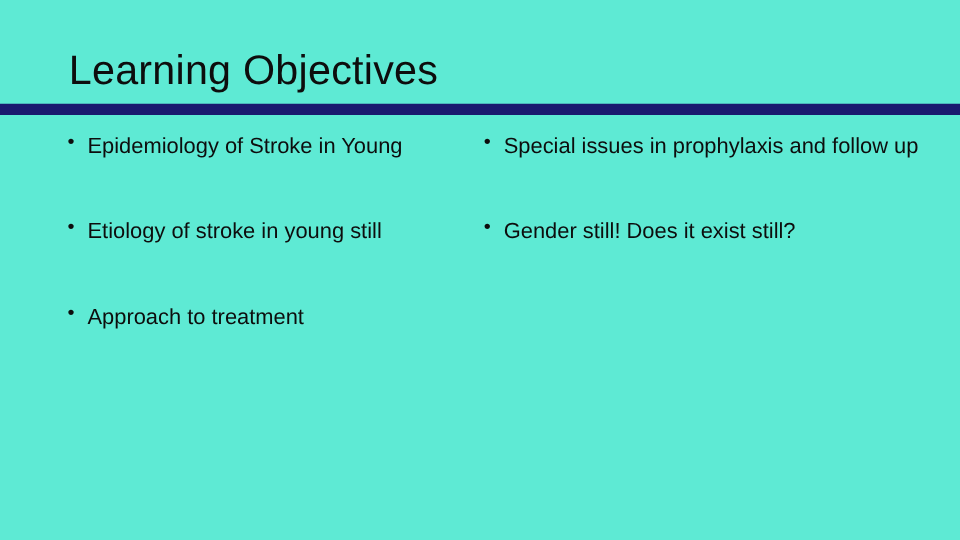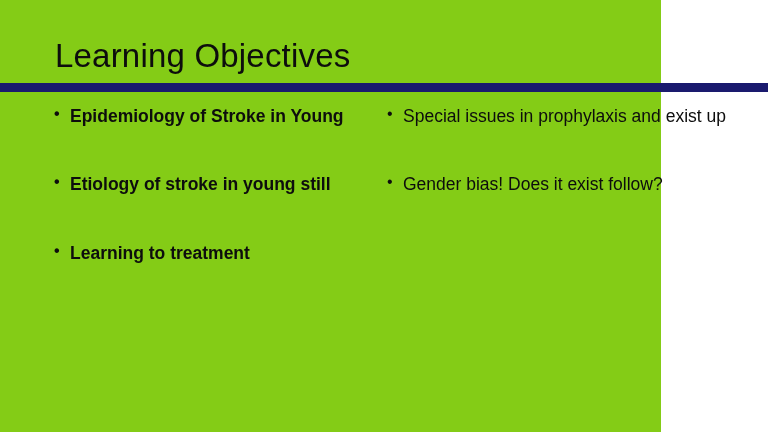--- a/index.html
+++ b/index.html
@@ -8,23 +8,23 @@
   }
   body {
     width: 768px;
     height: 432px;
     background: #ffffff;
     font-family: "Liberation Sans", sans-serif;
     overflow: hidden;
   }
   .slide {
     position: relative;
-    width: 661px;
+    width: 768px;
     height: 432px;
-    background: #84cc16;
+    background: #5eead4;
     box-sizing: border-box;
   }
   .slide-title {
     position: absolute;
     left: 55px;
     top: 38px;
     font-size: 33px;
     font-weight: 400;
     color: #0d0d0d;
     letter-spacing: 0.2px;
@@ -48,21 +48,20 @@
     flex-direction: row;
     align-items: flex-start;
   }
   .col {
     box-sizing: border-box;
   }
   .col-left {
     width: 385px;
     padding-left: 52px;
     padding-right: 10px;
-    font-weight: bold;
   }
   .col-right {
     width: 383px;
     padding-left: 0px;
     padding-right: 30px;
   }
   .bullet {
     position: relative;
     display: block;
     font-size: 17.5px;
@@ -96,23 +95,23 @@
 
   <div class="slide-title">Learning Objectives</div>
 
   <div class="title-rule"></div>
 
   <div class="columns">
 
     <div class="col col-left">
       <div class="bullet gap-xl">Epidemiology of Stroke in Young</div>
       <div class="bullet gap-xl">Etiology of stroke in young still</div>
-      <div class="bullet gap-lg">Learning to treatment</div>
+      <div class="bullet gap-lg">Approach to treatment</div>
     </div>
 
     <div class="col col-right">
-      <div class="bullet gap-xl">Special issues in prophylaxis and exist up</div>
-      <div class="bullet gap-sm">Gender bias! Does it exist follow?</div>
+      <div class="bullet gap-xl">Special issues in prophylaxis and follow up</div>
+      <div class="bullet gap-sm">Gender still! Does it exist still?</div>
     </div>
 
   </div>
 
 </div>
 
 </body></html>

